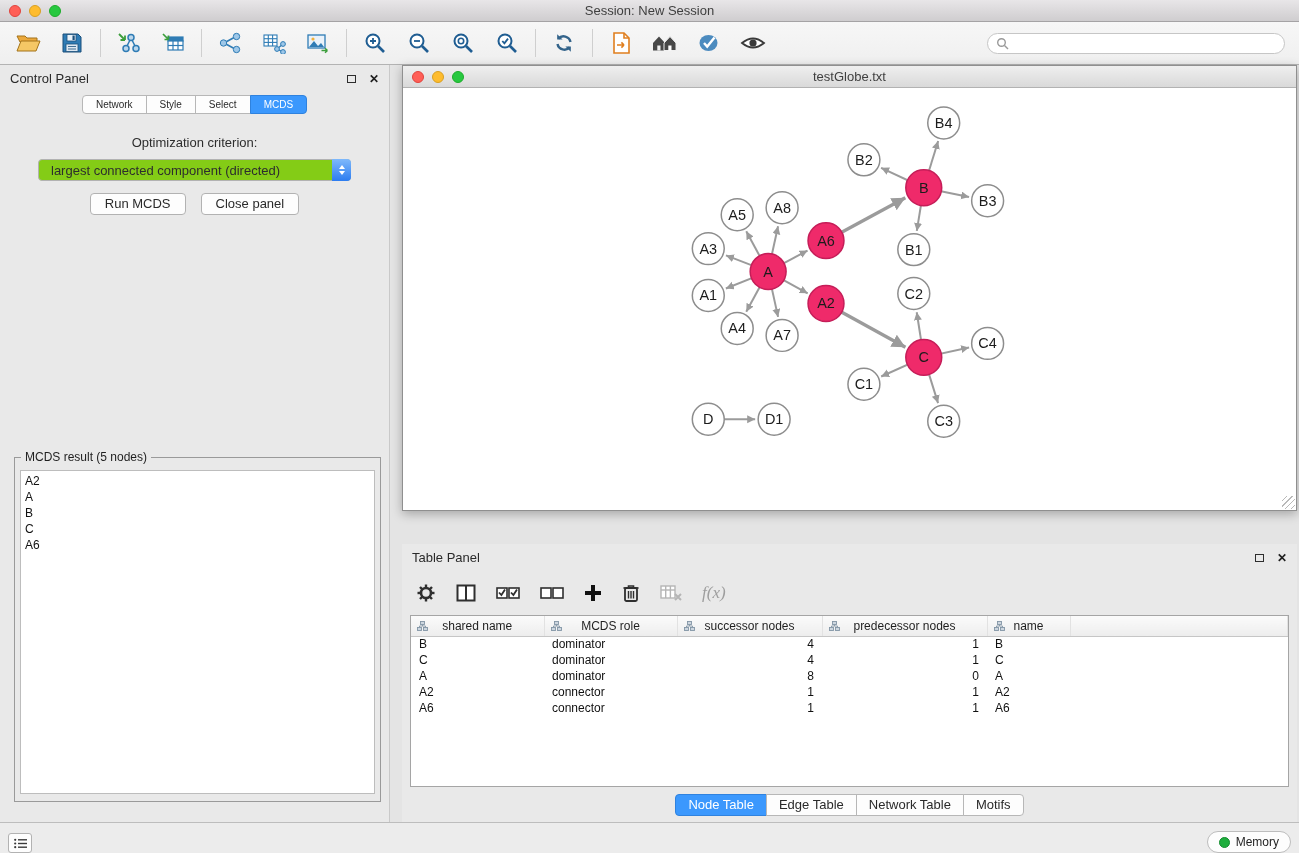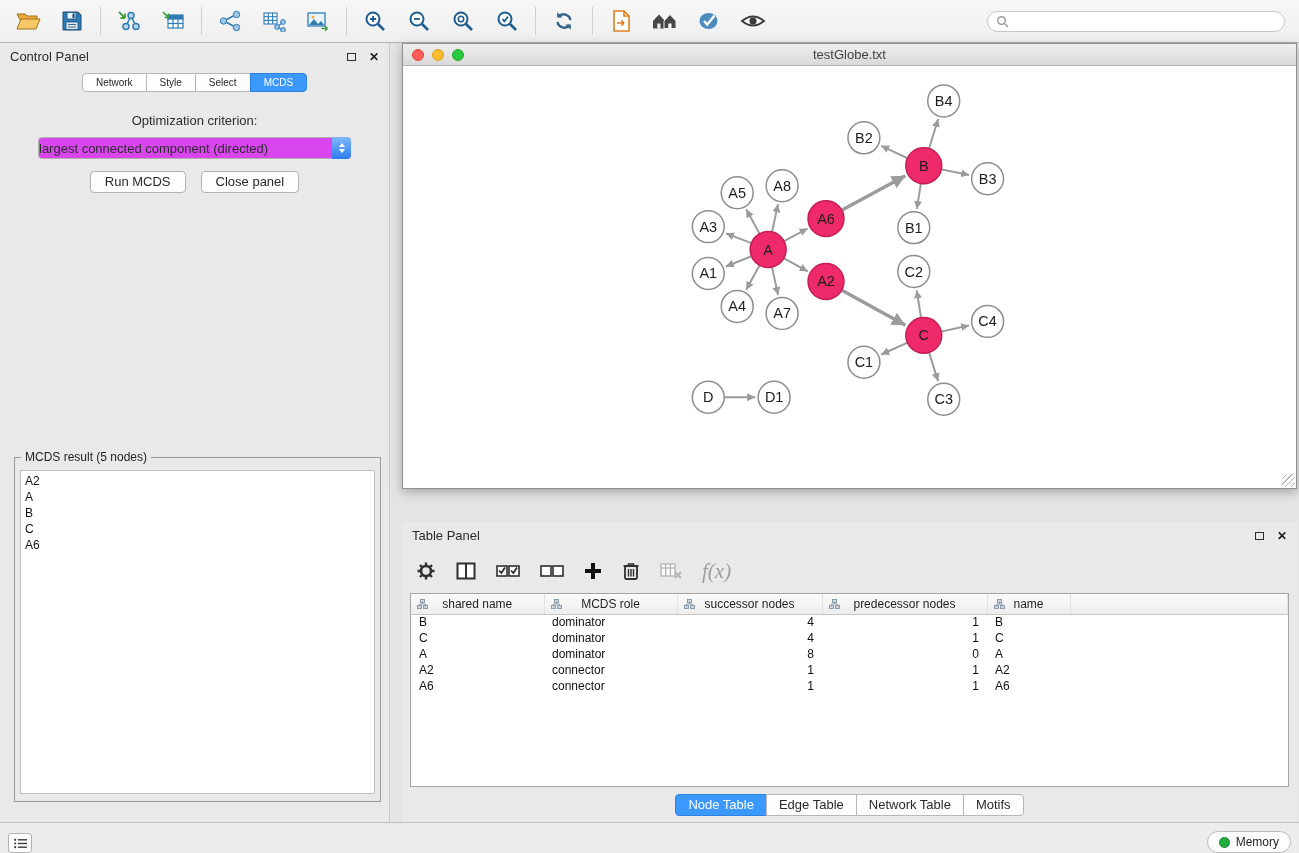--- a/index.html
+++ b/index.html
@@ -77,22 +77,22 @@
     border: 1px solid #b7b7b7; background: #fdfdfd; color: #2a2a2a;
     font-size: 10px; padding: 3px 13px; margin-left: -1px; cursor: default;
   }
   .seg:first-child { border-radius: 4px 0 0 4px; margin-left: 0; }
   .seg:last-child { border-radius: 0 4px 4px 0; }
   .seg.sel { background: #3b98fd; border-color: #2f82de; color: #fff; }
 
   .opt-label { text-align: center; font-size: 13px; margin-top: 21px; flex: none; }
   .dropdown {
     margin: 9px auto 0; width: 313px; height: 22px; flex: none;
-    background: #d946ef; border: 1px solid #b2b2b2; border-radius: 4px;
-    display: flex; align-items: center; padding-left: 0; font-size: 13px;
+    background: #84cc16; border: 1px solid #b2b2b2; border-radius: 4px;
+    display: flex; align-items: center; padding-left: 12px; font-size: 13px;
     position: relative; cursor: default; text-align: right;
   }
   .dropdown .stepper {
     position: absolute; right: -1px; top: -1px; bottom: -1px; width: 19px;
     border-radius: 0 4px 4px 0;
     background: linear-gradient(#7fb9fb, #2c7cf0);
     display: flex; flex-direction: column; align-items: center; justify-content: center; gap: 2px;
   }
   .tri-up { width: 0; height: 0; border-left: 3.5px solid transparent; border-right: 3.5px solid transparent; border-bottom: 4.5px solid #fff; }
   .tri-down { width: 0; height: 0; border-left: 3.5px solid transparent; border-right: 3.5px solid transparent; border-top: 4.5px solid #fff; }
@@ -145,21 +145,21 @@
     margin-top: 9px; flex: 1; min-height: 0; background: #e9e9e9;
     display: flex; flex-direction: column;
   }
   .table-toolbar {
     height: 44px; flex: none; display: flex; align-items: center;
     padding: 0 14px; gap: 20px;
   }
   .tt-btn { display: flex; align-items: center; justify-content: center; height: 28px; cursor: default; }
   .fx-label {
     font-family: "Liberation Serif", serif; font-style: italic;
-    font-size: 21px; color: #9e9e9e;
+    font-size: 17px; color: #9e9e9e;
   }
   .table-wrap {
     flex: 1; min-height: 0; margin: 0 8px; background: #fff;
     border: 1px solid #a5a5a5; overflow: hidden;
   }
   table.node-table { border-collapse: collapse; width: 100%; table-layout: fixed; font-size: 12px; }
   table.node-table th {
     height: 20px; font-weight: normal; font-size: 12px; color: #1f1f1f;
     background: linear-gradient(#fbfbfb, #ededed);
     border-bottom: 1px solid #c6c6c6; border-right: 1px solid #e2e2e2;
@@ -201,20 +201,28 @@
     display: flex; align-items: center; gap: 6px; padding: 0 11px;
     font-size: 12px; color: #1f1f1f;
   }
   .green-dot { width: 11px; height: 11px; border-radius: 50%; background: #1fae3e; border: 1px solid #148c2e; }
 </style>
 </head>
 <body>
 
 <div class="app">
 
+  <div class="titlebar">
+    <div class="traffic">
+      <span class="light red"></span>
+      <span class="light yellow"></span>
+      <span class="light green"></span>
+    </div>
+    <div class="title-text">Session: New Session</div>
+  </div>
 
   <div class="toolbar">
     <div class="tb-btn">
       <svg width="26" height="22" viewBox="0 0 26 22">
         <path d="M2 4 h8 l2 2 h10 v4 H5 z" fill="#eca93c" stroke="#a3731a"></path>
         <path d="M2 19 L6 9 h19 l-4 10 z" fill="#f5c765" stroke="#a3731a"></path>
       </svg>
     </div>
     <div class="tb-gap"></div>
     <div class="tb-btn">

